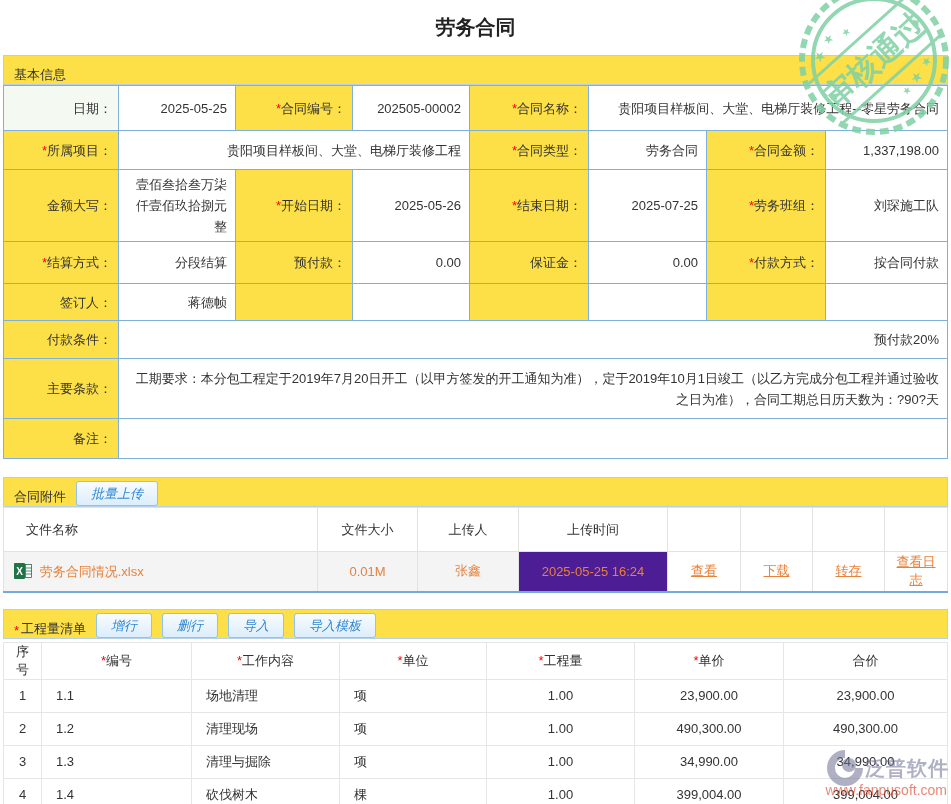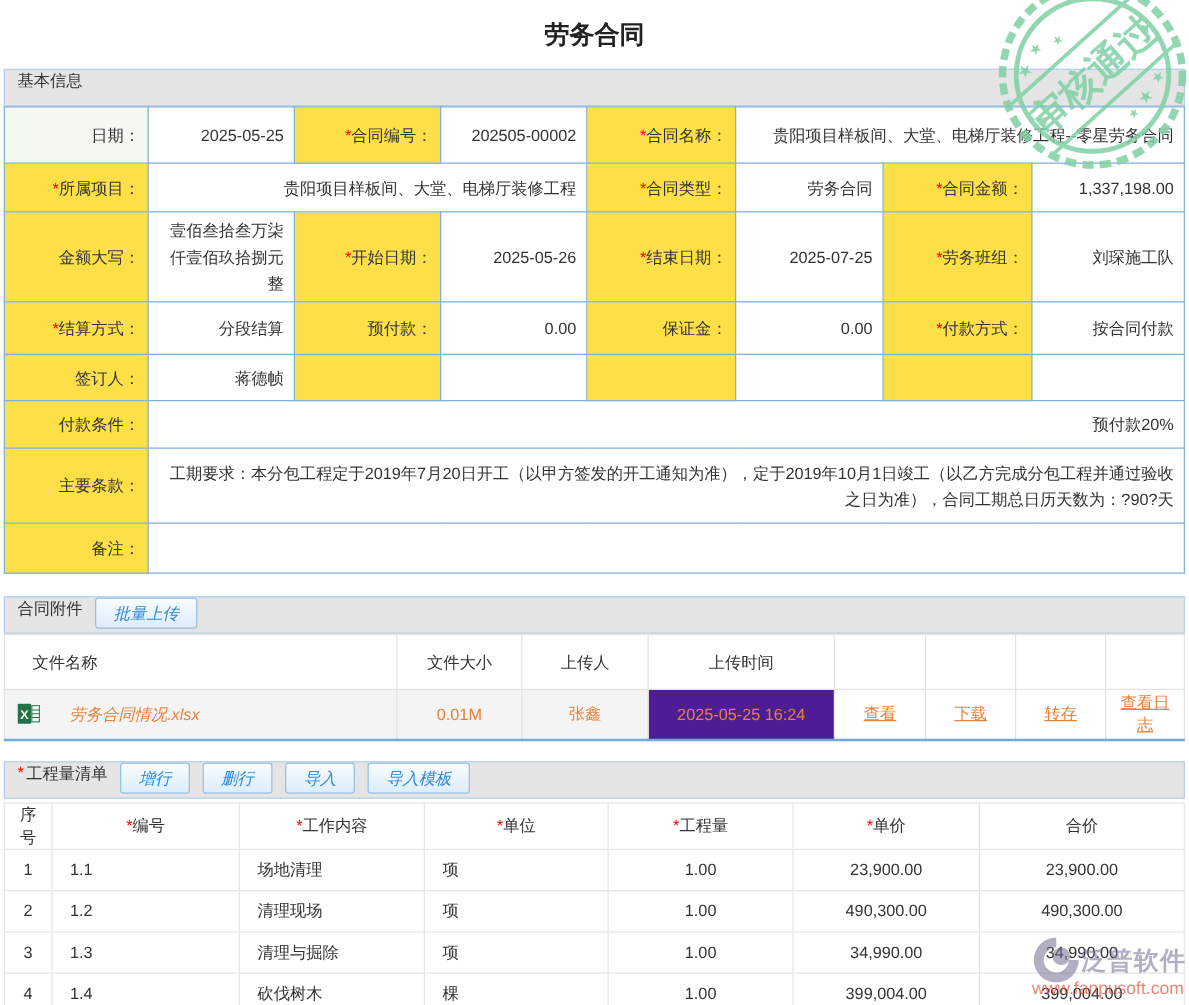--- a/index.html
+++ b/index.html
@@ -17,23 +17,23 @@
   
   .page-title {
     height: 55px;
     display: flex; align-items: center; justify-content: center;
     font-size: 20px; font-weight: bold; color: #222;
   }
 
   
   .sec-bar {
     height: 30px;
-    background: #e5e5e5;
+    background: #fde047;
     border: 1px solid #b6d0e9;
-    display: flex; align-items: flex-start;
+    display: flex; align-items: flex-end;
     padding: 0 10px;
     color: #333;
   }
   .sec-bar .star { margin-right: 2px; }
   .star { color: #f00; }
 
   
   .btn {
     display: inline-block;
     margin-left: 10px;
@@ -81,21 +81,21 @@
   .att-table .file-row td { height: 40px; }
   .att-table .c-gray { background: #f4f4f4; }
   .att-table .c-dark { background: #4c1d95; }
   .orange { color: #e8813a; }
   .link {
     color: #e8813a;
     text-decoration: underline;
     cursor: pointer;
   }
   .file-name-cell { text-align: left !important; padding-left: 10px !important; }
-  .file-name-cell .fname { margin-left: 20px; cursor: pointer; font-style: italic; }
+  .file-name-cell .fname { margin-left: 4px; cursor: pointer; }
   .xls-icon { vertical-align: -4px; }
 
   
   .boq-table { margin-top: 3px; }
   .boq-table td {
     border: 1px solid #e6e6e6;
     height: 33px;
     padding: 0 8px;
   }
   .boq-table .hd { text-align: center; }

